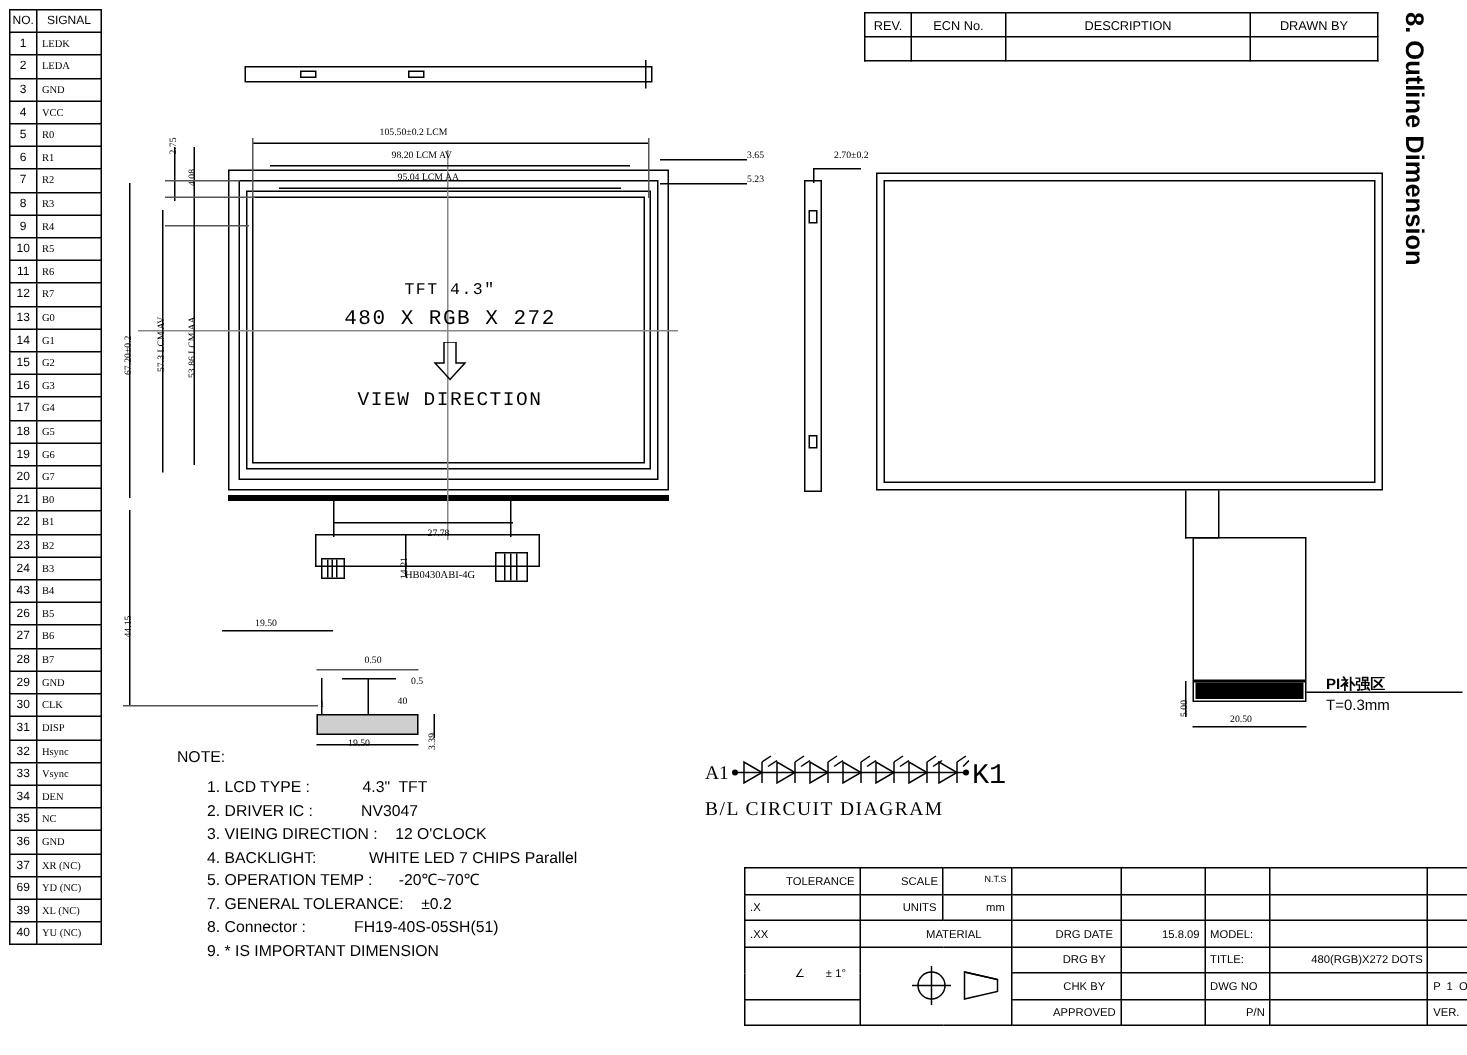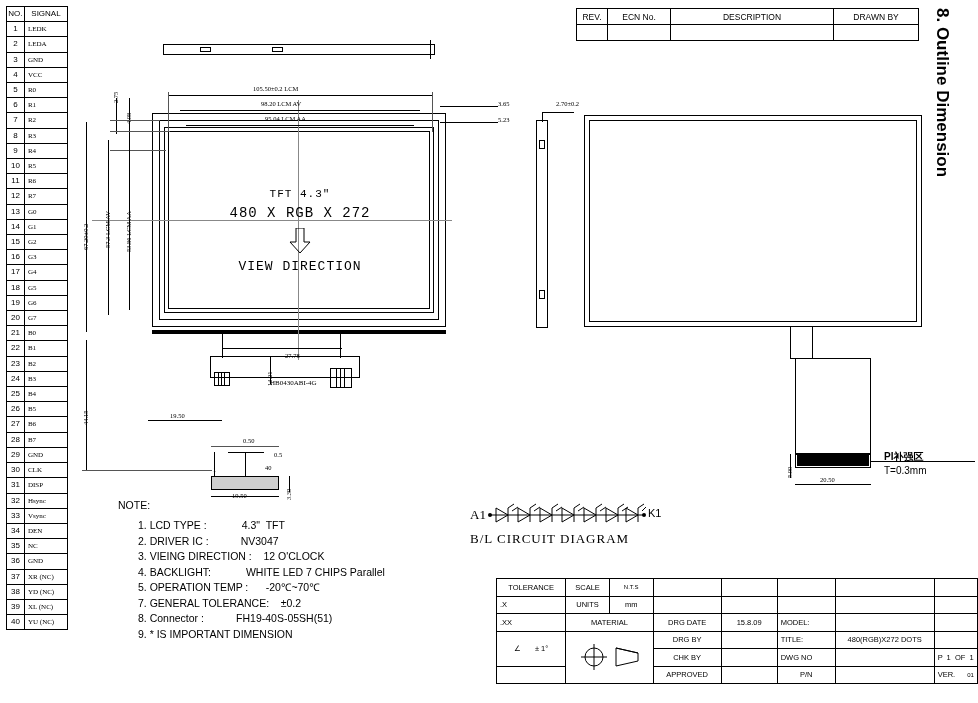--- a/index.html
+++ b/index.html
@@ -19,21 +19,21 @@
   #sigtable td.s{width:44px;text-align:left;padding-left:3px;font-size:7px;font-family:"Liberation Serif",serif;}
   #sigtable th{font-size:8px;}
 
   
   #revtable{position:absolute;left:576px;top:8px;border-collapse:collapse;}
   #revtable td,#revtable th{border:1px solid #000;font-size:8.5px;font-weight:normal;text-align:center;height:15px;padding:0 2px;}
 
   
   #titleblock{position:absolute;left:496px;top:578px;border-collapse:collapse;}
   #titleblock td{border:1px solid #000;font-size:7.5px;padding:0 3px;height:16.5px;text-align:left;white-space:nowrap;}
-  #titleblock td.c{text-align:center;}
+  #titleblock td.c{text-align:center;padding-left:27px;}
 
   .note{position:absolute;font-size:10.5px;font-family:"Liberation Sans",sans-serif;line-height:15.5px;white-space:pre;}
   .dim{position:absolute;font-size:6.5px;font-family:"Liberation Serif",serif;white-space:pre;}
   .vert{transform-origin:0 0;}
   .big{font-family:"Liberation Mono",monospace;letter-spacing:1px;}
 </style>
 </head>
 <body>
 
 <div id="sheet">
@@ -136,21 +136,21 @@
         </tr>
         <tr>
           <td class="n">23</td>
           <td class="s">B2</td>
         </tr>
         <tr>
           <td class="n">24</td>
           <td class="s">B3</td>
         </tr>
         <tr>
-          <td class="n">25</td>
+          <td class="n">43</td>
           <td class="s">B4</td>
         </tr>
         <tr>
           <td class="n">26</td>
           <td class="s">B5</td>
         </tr>
         <tr>
           <td class="n">27</td>
           <td class="s">B6</td>
         </tr>
@@ -188,21 +188,21 @@
         </tr>
         <tr>
           <td class="n">36</td>
           <td class="s">GND</td>
         </tr>
         <tr>
           <td class="n">37</td>
           <td class="s">XR (NC)</td>
         </tr>
         <tr>
-          <td class="n">38</td>
+          <td class="n">69</td>
           <td class="s">YD (NC)</td>
         </tr>
         <tr>
           <td class="n">39</td>
           <td class="s">XL (NC)</td>
         </tr>
         <tr>
           <td class="n">40</td>
           <td class="s">YU (NC)</td>
         </tr>
@@ -361,21 +361,21 @@
     <div class="note" style="position:relative;">2. DRIVER IC :           NV3047</div>
     <div class="note" style="position:relative;">3. VIEING DIRECTION :    12 O'CLOCK</div>
     <div class="note" style="position:relative;">4. BACKLIGHT:            WHITE LED 7 CHIPS Parallel</div>
     <div class="note" style="position:relative;">5. OPERATION TEMP :      -20℃~70℃</div>
     <div class="note" style="position:relative;">7. GENERAL TOLERANCE:    ±0.2</div>
     <div class="note" style="position:relative;">8. Connector :           FH19-40S-05SH(51)</div>
     <div class="note" style="position:relative;">9. * IS IMPORTANT DIMENSION</div>
   </div>
 
   <div class="txt mono" style="left:470px;top:508px;font-size:13px;font-family:'Liberation Serif',serif;">A1</div>
-  <div class="txt mono" style="left:648px;top:508px;font-size:11px;font-family:Liberation Sans, sans-serif;">K1</div>
+  <div class="txt mono" style="left:648px;top:508px;font-size:19px;font-family:Liberation Mono, monospace;">K1</div>
   <svg class="abs" style="left:488px;top:502px;" width="158" height="24" viewBox="0 0 158 24">
     <circle cx="2" cy="13" r="2" fill="#000"></circle>
     <circle cx="156" cy="13" r="2" fill="#000"></circle>
     <line x1="2" y1="13" x2="156" y2="13" stroke="#000" stroke-width="1"></line>
     <g stroke="#000" stroke-width="1" fill="none">
       <g>
           <polygon points="8,6 8,20 20,13" fill="none"></polygon>
           <line x1="20" y1="6" x2="20" y2="20"></line>
           <line x1="20" y1="6" x2="26" y2="2"></line>
           <line x1="24" y1="9" x2="30" y2="5"></line>

